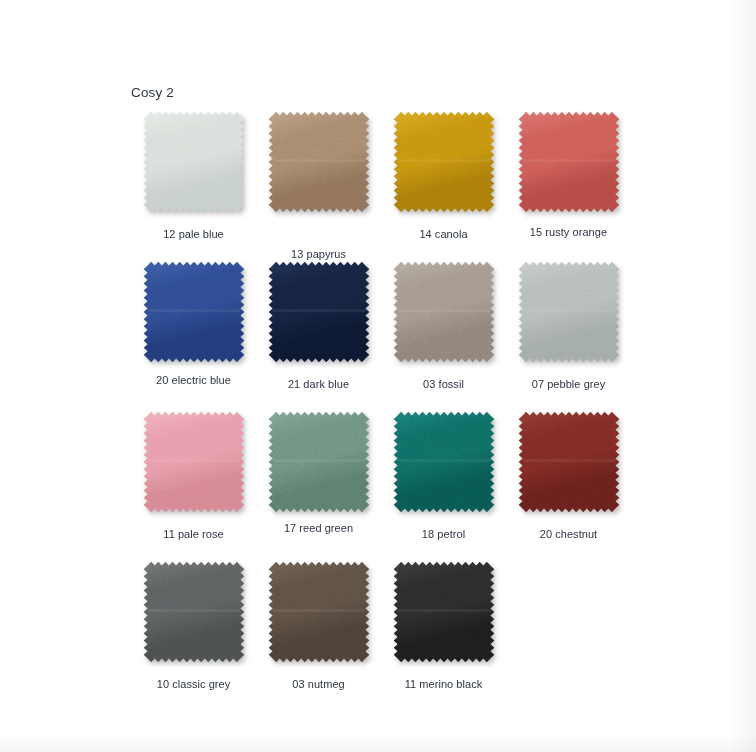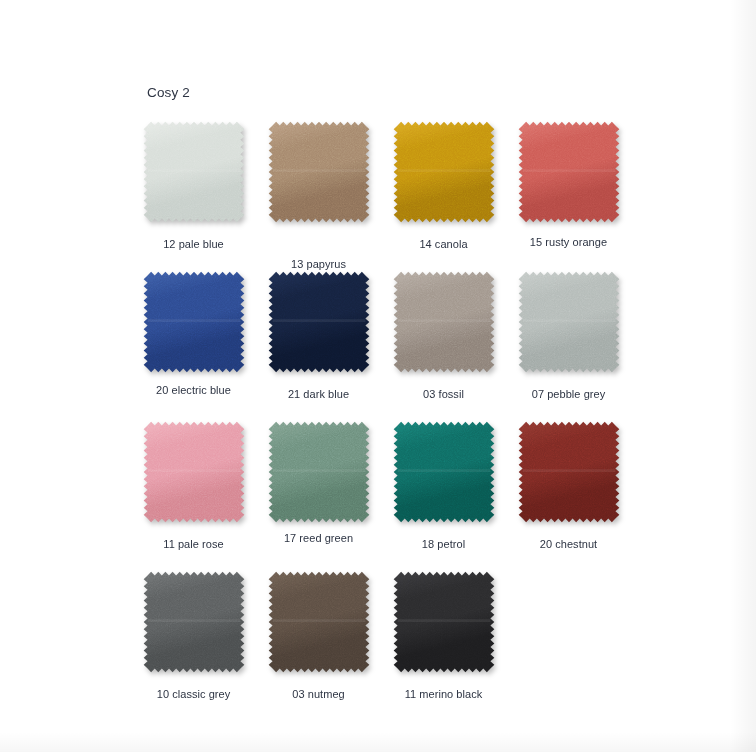--- a/index.html
+++ b/index.html
@@ -45,27 +45,26 @@
   }
 
   #card-title {
     position: absolute;
     left: 131px;
     top: 85px;
     font-size: 13.5px;
     letter-spacing: 0.01em;
     color: #2d3443;
     font-weight: 400;
-    margin-left: 16px;
   }
 
   #swatch-grid {
     position: absolute;
     left: 131px;
-    top: 120px;
+    top: 110px;
     width: 510px;
   }
 
   .swatch-row {
     display: flex;
     flex-direction: row;
     height: 150px;
   }
 
   .swatch-cell {

